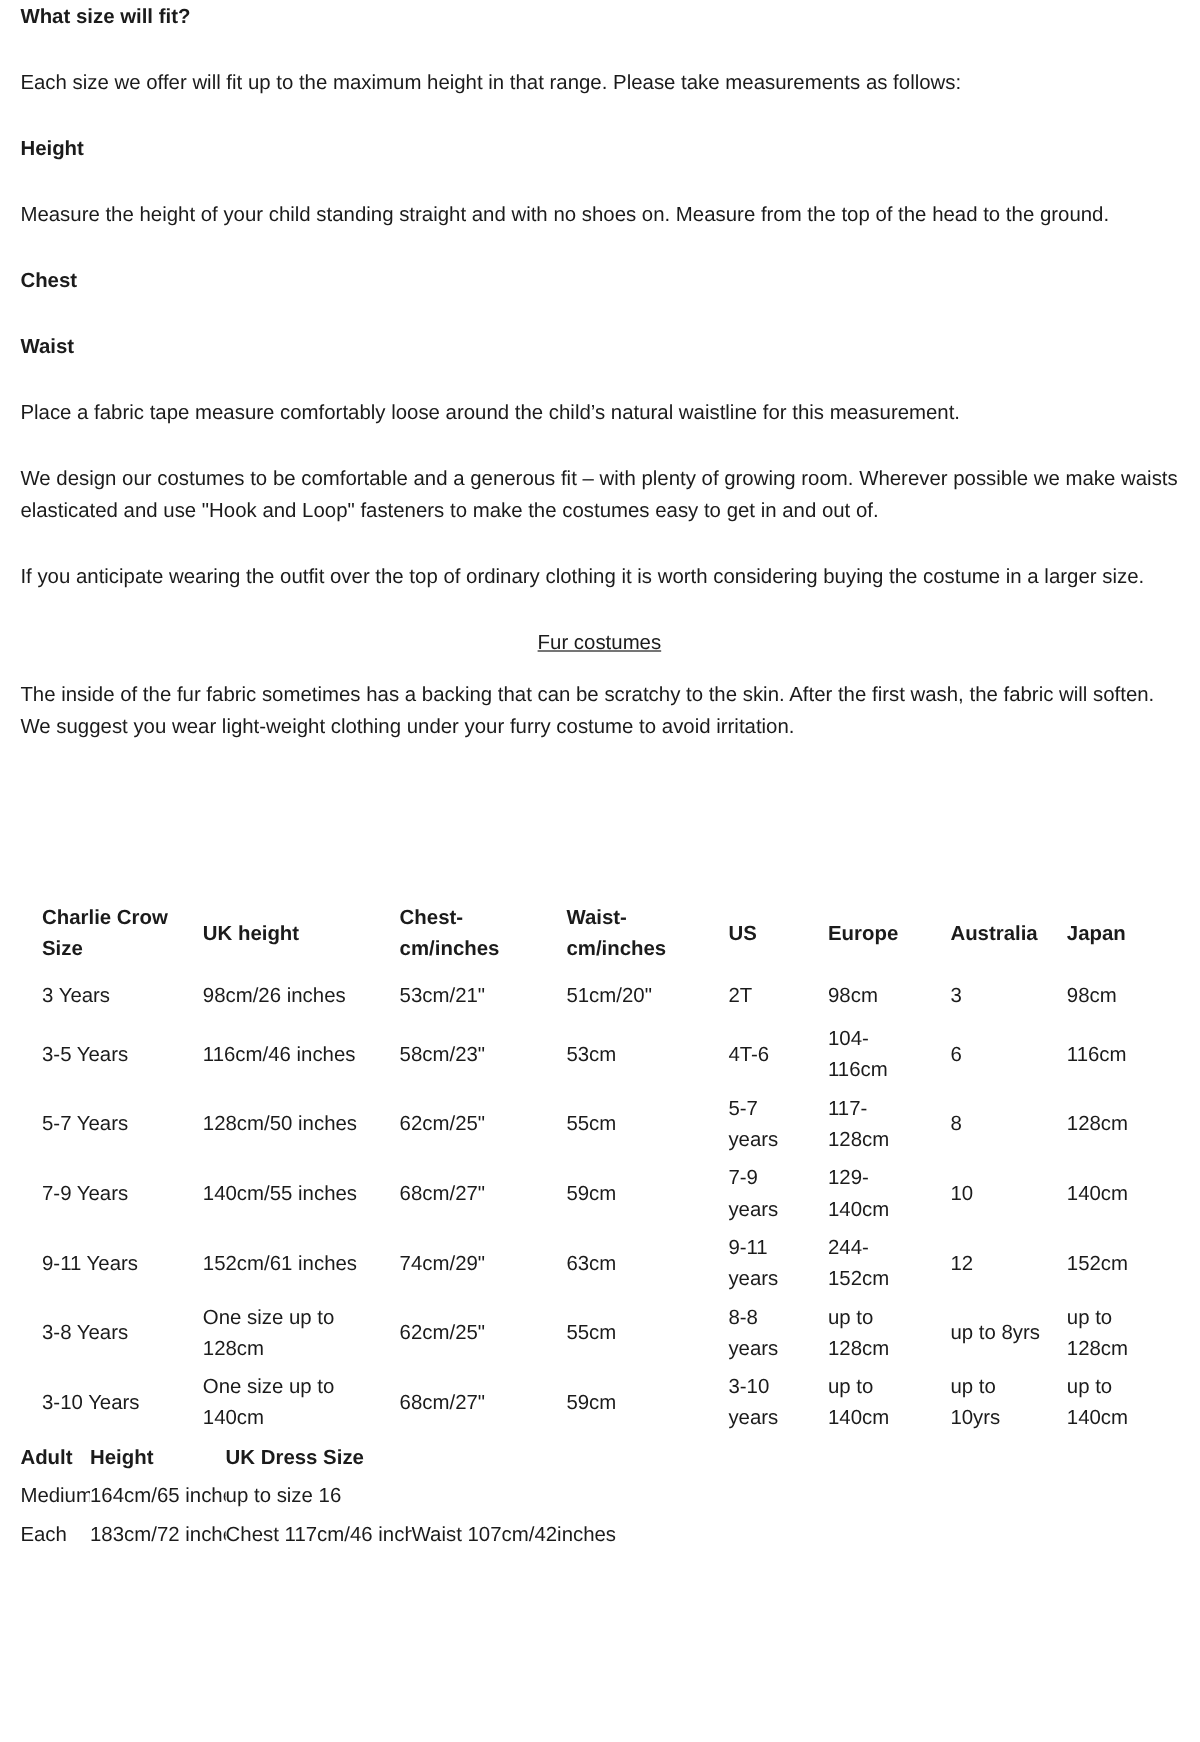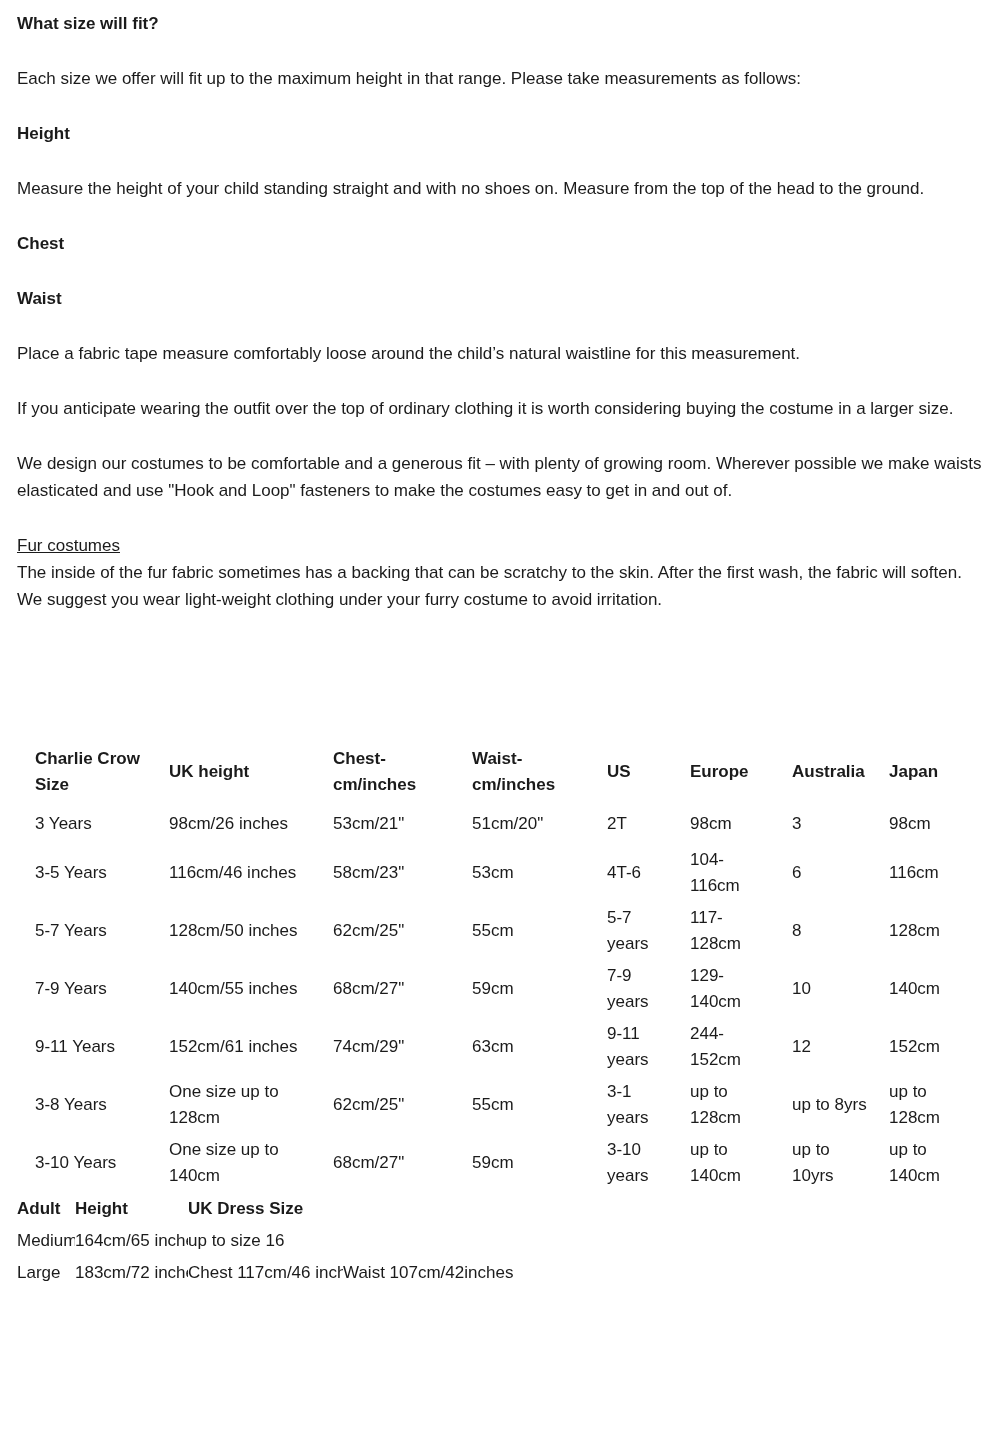--- a/index.html
+++ b/index.html
@@ -10,30 +10,31 @@
   }
   body {
     width: 1000px;
     height: 1452px;
     overflow: hidden;
     color: #1b1b1b;
     font-family: "Liberation Sans", "DejaVu Sans", sans-serif;
     font-size: 17px;
   }
   .page {
-    padding: 10px 18px 0 17px;
+    padding: 0 18px 0 17px;
   }
   p {
     margin: 0 0 28px 0;
     line-height: 27px;
   }
   p.bold { font-weight: bold; }
   p.underline {
     text-decoration: underline;
-    margin-bottom: 0;
+    margin-bottom: 16px;
+    text-align: center;
   }
 
   table.size-table {
     border-collapse: collapse;
     table-layout: fixed;
     width: 964px;
     margin: 127px 0 0 15px;
   }
   table.size-table td {
     vertical-align: middle;
@@ -72,22 +73,22 @@
   <p>Each size we offer will fit up to the maximum height in that range. Please take measurements as follows:</p>
 
   <p class="bold">Height</p>
   <p>Measure the height of your child standing straight and with no shoes on. Measure from the top of the head to the ground.</p>
 
   <p class="bold">Chest</p>
 
   <p class="bold">Waist</p>
   <p>Place a fabric tape measure comfortably loose around the child’s natural waistline for this measurement.</p>
 
+  <p>We design our costumes to be comfortable and a generous fit – with plenty of growing room. Wherever possible we make waists elasticated and use "Hook and Loop" fasteners to make the costumes easy to get in and out of.</p>
   <p>If you anticipate wearing the outfit over the top of ordinary clothing it is worth considering buying the costume in a larger size.</p>
-  <p>We design our costumes to be comfortable and a generous fit – with plenty of growing room. Wherever possible we make waists elasticated and use "Hook and Loop" fasteners to make the costumes easy to get in and out of.</p>
 
   <p class="underline">Fur costumes</p>
   <p>The inside of the fur fabric sometimes has a backing that can be scratchy to the skin. After the first wash, the fabric will soften. We suggest you wear light-weight clothing under your furry costume to avoid irritation.</p>
 
   <table class="size-table">
     <colgroup>
       <col style="width:134px">
         <col style="width:164px">
         <col style="width:139px">
         <col style="width:135px">
@@ -166,21 +167,21 @@
 152cm</td>
         <td>12</td>
         <td>152cm</td>
       </tr>
       <tr>
         <td>3-8 Years</td>
         <td>One size up to
 128cm</td>
         <td>62cm/25"</td>
         <td>55cm</td>
-        <td>3-1
+        <td>8-8
 years</td>
         <td>up to
 128cm</td>
         <td>up to 8yrs</td>
         <td>up to
 128cm</td>
       </tr>
       <tr>
         <td>3-10 Years</td>
         <td>One size up to
@@ -213,21 +214,21 @@
         <td>UK Dress Size</td>
         <td></td>
       </tr>
       <tr>
         <td>Medium</td>
         <td>164cm/65 inches</td>
         <td>up to size 16</td>
         <td></td>
       </tr>
       <tr>
-        <td>Large</td>
+        <td>Each</td>
         <td>183cm/72 inches</td>
         <td>Chest 117cm/46 inches</td>
         <td>Waist 107cm/42inches</td>
       </tr>
     </tbody>
   </table>
 
 </div>
 
 </body></html>

